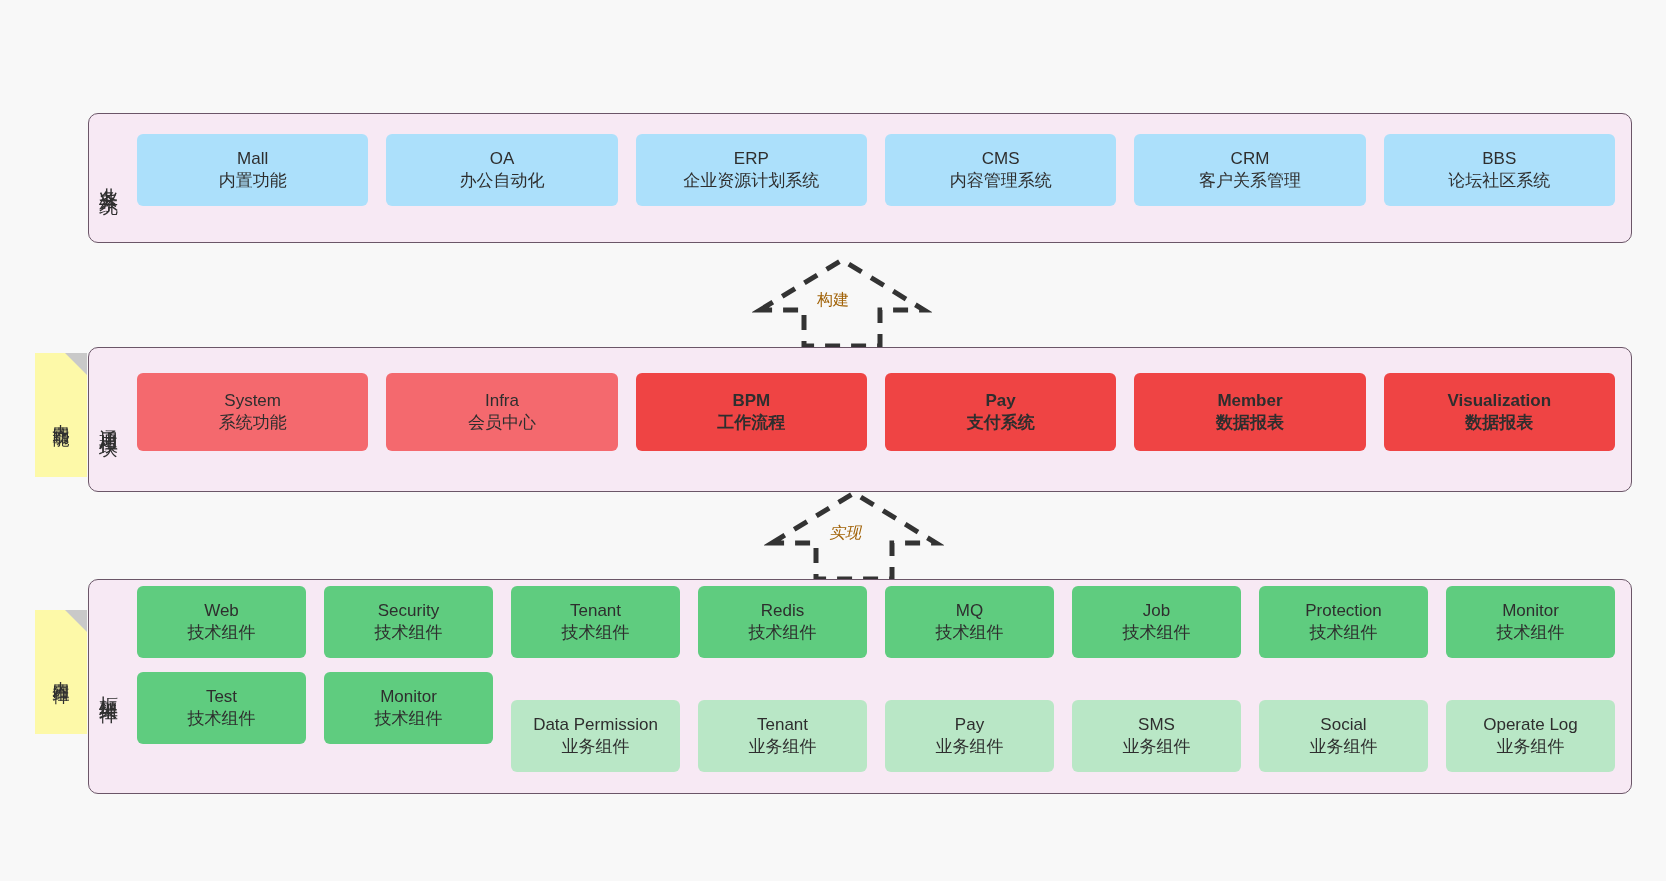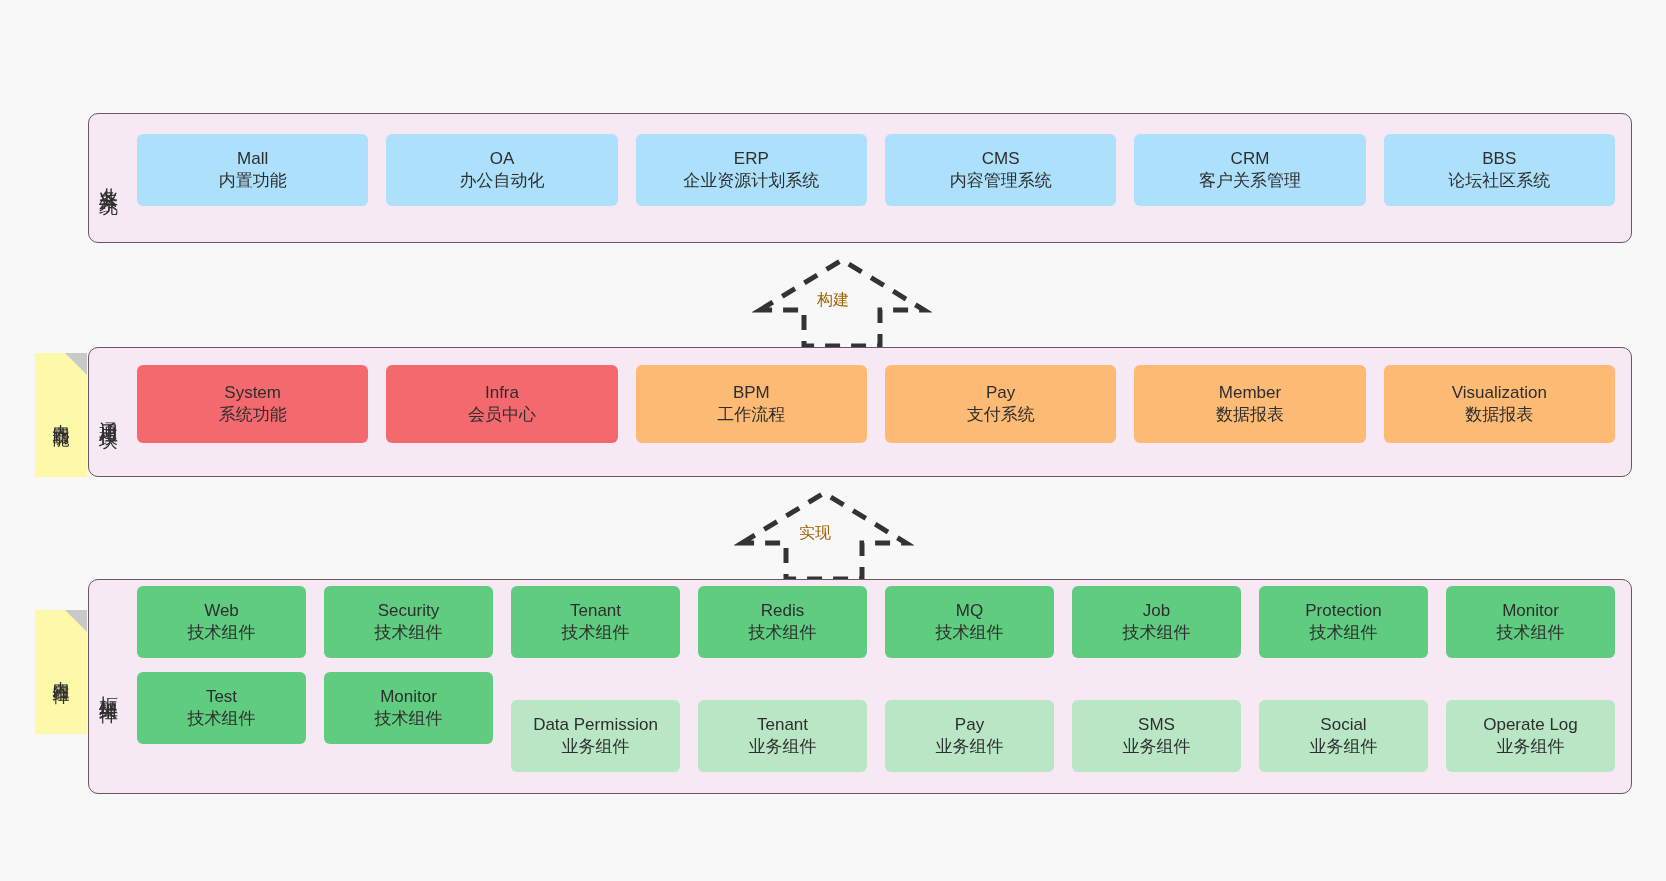--- a/index.html
+++ b/index.html
@@ -76,39 +76,39 @@
     color: #2e2e2e;
     box-sizing: border-box;
     padding: 4px 6px;
   }
   .card .ttl { display: block; }
   .card .sub { display: block; }
 
   
   .c-blue      { background: #ace0fb; }
   .c-red       { background: #f4696e; }
-  .c-pink      { background: #fdba74; }
+  .c-pink      { background: #ef4444; font-weight: bold; }
   .c-green     { background: #5fcc7f; }
   .c-lgreen    { background: #b9e7c6; margin-top: 28px; }
 
   
   #layer-business {
     left: 88px;
     top: 113px;
     width: 1544px;
     height: 130px;
   }
   #layer-business .card { height: 72px; }
 
   
   #layer-modules {
     left: 88px;
     top: 347px;
     width: 1544px;
-    height: 130px;
+    height: 145px;
   }
   #layer-modules .card { height: 78px; }
 
   
   #layer-framework {
     left: 88px;
     top: 579px;
     width: 1544px;
     height: 215px;
   }
@@ -148,21 +148,21 @@
   }
   .uml-arrow .lbl {
     position: absolute;
     font-size: 16px;
     color: #a16207;
     background: transparent;
     white-space: nowrap;
   }
   #arrow-build   { left: 752px; top: 254px;  width: 180px; height: 96px; }
   #arrow-build .lbl   { left: 65px; top: 36px; }
-  #arrow-implement { left: 734px; top: 487px; width: 180px; height: 96px; }
+  #arrow-implement { left: 764px; top: 487px; width: 180px; height: 96px; font-style: italic; }
   #arrow-implement .lbl { left: 65px; top: 36px; }
 </style>
 </head>
 <body>
 
 <div class="canvas">
 
   <div class="layer" id="layer-business">
     <div class="layer-label">业务系统</div>
     <div class="layer-body">

